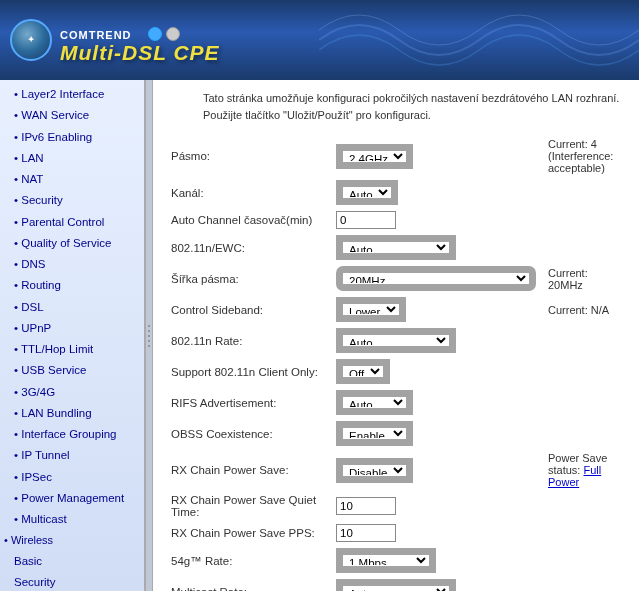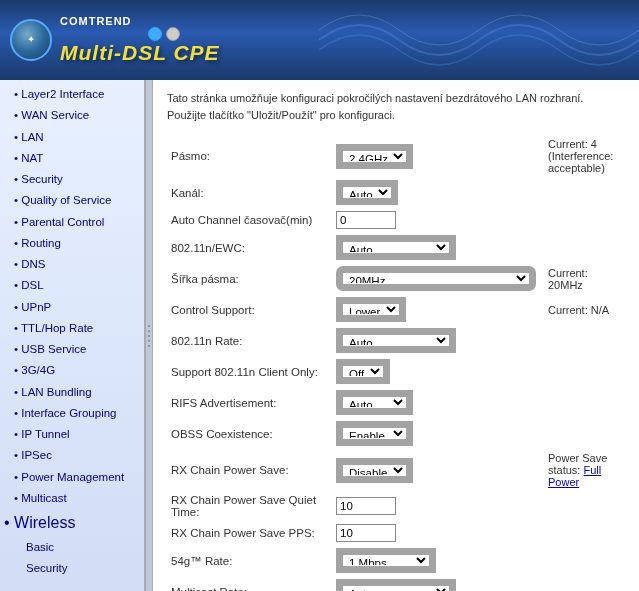--- a/index.html
+++ b/index.html
@@ -75,34 +75,34 @@
       color: #00008b;
       cursor: pointer;
       line-height: 1.5;
       font-size: 11.5px;
       text-decoration: none;
       display: block;
     }
     .sidebar-item:before { content: "• "; }
 
     .sidebar-subitem {
-      padding: 2px 4px 2px 26px;
+      padding: 2px 4px 2px 14px;
       color: #00008b;
       cursor: pointer;
       line-height: 1.5;
       font-size: 11.5px;
       display: block;
     }
 
     .sidebar-section {
       padding: 2px 4px 2px 4px;
       color: #00008b;
       cursor: pointer;
       line-height: 1.5;
-      font-size: 16px;
+      font-size: 11px;
       display: block;
     }
     .sidebar-section:before { content: "• "; }
 
     
     .resize-handle {
       width: 8px;
       background: #c0c8d8;
       cursor: col-resize;
       border-left: 1px solid #aaa;
@@ -126,20 +126,21 @@
       font-size: 15px;
       font-weight: bold;
       color: #00008b;
       margin-bottom: 6px;
     }
     .page-desc {
       font-size: 11px;
       color: #333;
       margin-bottom: 12px;
       line-height: 1.5;
+      margin-left: 36px;
     }
 
     
     .form-table { width: 100%; border-collapse: collapse; }
     .form-table tr td { padding: 3px 4px; vertical-align: middle; font-size: 11.5px; }
     .form-table td.label-cell { width: 165px; color: #333; }
     .form-table td.control-cell { }
     .form-table td.info-cell { color: #333; font-size: 11px; padding-left: 8px; }
 
     select {
@@ -161,21 +162,21 @@
   </style>
 </head>
 <body>
 
 <div class="header">
   <div class="header-logo">
     <div class="logo-circle">
       <div class="logo-inner">✦</div>
     </div>
     <div class="header-brand">
-      <div style="display:flex;align-items:flex-start;gap:6px;">
+      <div style="display:flex;align-items:flex-end;gap:6px;">
         <span class="brand-name">COMTREND</span>
         <div class="header-dots">
           <div class="header-dot active"></div>
           <div class="header-dot"></div>
         </div>
       </div>
       <span class="brand-product">Multi-DSL CPE</span>
     </div>
   </div>
 
@@ -186,30 +187,31 @@
       <path d="M0,30 Q40,0 80,30 Q120,60 160,30 Q200,0 240,30 Q280,60 320,30" stroke="#9cf" stroke-width="1" fill="none"></path>
     </svg>
   </div>
 </div>
 
 <div class="main-layout">
 
   <div class="sidebar">
     <a class="sidebar-item">Layer2 Interface</a>
     <a class="sidebar-item">WAN Service</a>
+    <a class="sidebar-item">IPv6 Enabling</a>
     <a class="sidebar-item">LAN</a>
     <a class="sidebar-item">NAT</a>
     <a class="sidebar-item">Security</a>
+    <a class="sidebar-item">Parental Control</a>
     <a class="sidebar-item">Quality of Service</a>
-    <a class="sidebar-item">Parental Control</a>
+    <a class="sidebar-item">DNS</a>
     <a class="sidebar-item">Routing</a>
-    <a class="sidebar-item">DNS</a>
     <a class="sidebar-item">DSL</a>
     <a class="sidebar-item">UPnP</a>
-    <a class="sidebar-item">TTL/Hop Rate</a>
+    <a class="sidebar-item">TTL/Hop Limit</a>
     <a class="sidebar-item">USB Service</a>
     <a class="sidebar-item">3G/4G</a>
     <a class="sidebar-item">LAN Bundling</a>
     <a class="sidebar-item">Interface Grouping</a>
     <a class="sidebar-item">IP Tunnel</a>
     <a class="sidebar-item">IPSec</a>
     <a class="sidebar-item">Power Management</a>
     <a class="sidebar-item">Multicast</a>
     <a class="sidebar-section">Wireless</a>
     <a class="sidebar-subitem">Basic</a>
@@ -275,21 +277,21 @@
           <td class="label-cell">Šířka pásma:</td>
           <td class="control-cell">
             <select style="width:200px;border-radius:7px;">
               <option>20MHz</option><option>40MHz</option><option>20/40MHz</option>
             </select>
           </td>
           <td class="info-cell">Current: 20MHz</td>
         </tr>
 
         <tr>
-          <td class="label-cell">Control Support:</td>
+          <td class="label-cell">Control Sideband:</td>
           <td class="control-cell">
             <select>
               <option>Lower</option><option>Upper</option>
             </select>
           </td>
           <td class="info-cell">Current: N/A</td>
         </tr>
 
         <tr>
           <td class="label-cell">802.11n Rate:</td>

